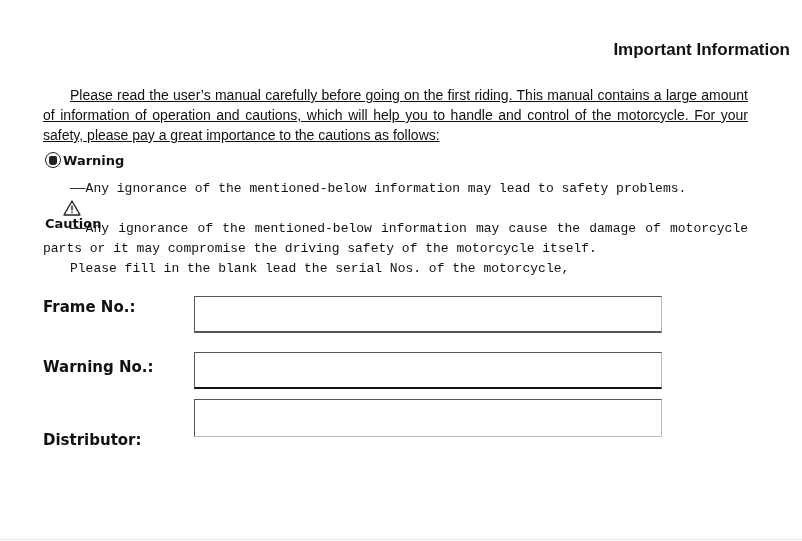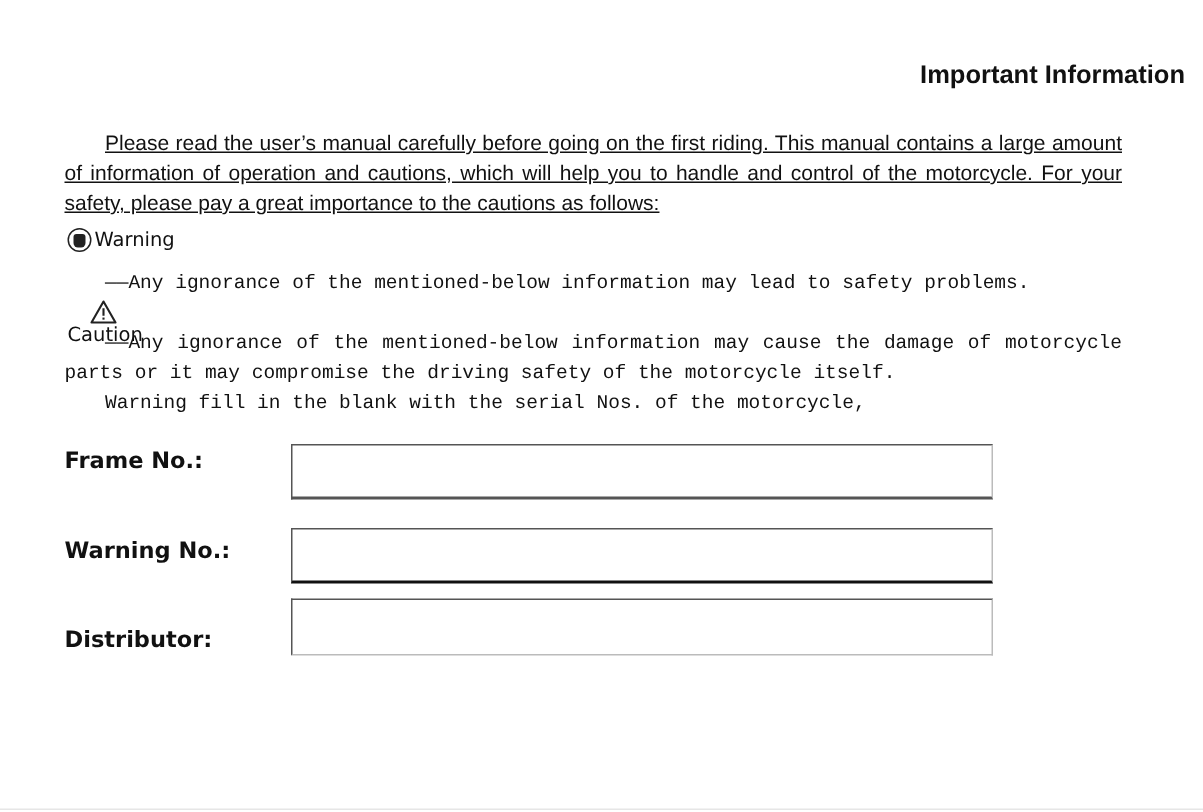--- a/index.html
+++ b/index.html
@@ -4,21 +4,21 @@
 <style>
   html, body { margin: 0; padding: 0; background: #ffffff; }
   body { width: 802px; height: 541px; position: relative; overflow: hidden;
          font-family: "Liberation Sans", sans-serif; color: #111; }
   .title { position: absolute; top: 40px; left: 0; width: 790px; text-align: right;
            font-family: Liberation Sans, sans-serif; font-weight: bold; font-size: 17px; }
   .para { position: absolute; left: 43px; width: 705px; font-size: 14px; line-height: 20px;
           text-align: justify; text-decoration: underline; }
   .p1 { top: 85px; text-indent: 27px; }
   .heading { position: absolute; left: 45px; font-family: "DejaVu Sans", sans-serif;
-             font-weight: normal; font-size: 13px; display: flex; align-items: center; text-align: center; }
+             font-weight: bold; font-size: 13px; display: flex; align-items: center; text-align: center; }
   .h-warn { top: 152px; }
   .h-caut { top: 200px; flex-direction: column; }
   .icon-warn { width: 16px; height: 16px; border: 1.5px solid #222; border-radius: 50%;
                display: inline-flex; align-items: center; justify-content: center; box-sizing: border-box; margin-right: 2px; }
   .icon-warn .hand { width: 8px; height: 9px; background: #222; border-radius: 2px 2px 3px 3px; }
   .icon-caut { width: 18px; height: 16px; margin-right: 2px; }
   .line { position: absolute; left: 43px; width: 705px; font-family: Liberation Mono, monospace;
           font-size: 13px; line-height: 20px; }
   .l-warn { top: 179px; text-indent: 27px; }
   .l-caut { top: 219px; text-indent: 27px; text-align: justify; }
@@ -50,24 +50,24 @@
 <div class="heading h-caut">
   <svg class="icon-caut" viewBox="0 0 18 16">
     <path d="M9 1 L17 15 L1 15 Z" fill="none" stroke="#222" stroke-width="1.4" stroke-linejoin="round"></path>
     <rect x="8.3" y="5.5" width="1.4" height="5" fill="#222"></rect>
     <rect x="8.3" y="11.7" width="1.4" height="1.4" fill="#222"></rect>
   </svg>
   <span>Caution</span>
 </div>
 <div class="line l-caut">——Any ignorance of the mentioned-below information may cause the damage of motorcycle parts or it may compromise the driving safety of the motorcycle itself.</div>
 
-<div class="line l-fill">Warning fill in the blank with the serial Nos. of the motorcycle,</div>
+<div class="line l-fill">Please fill in the blank lead the serial Nos. of the motorcycle,</div>
 
 <div class="field-label" style="top:298px">Frame No.:</div>
 <div class="field-box f1"></div>
 
 <div class="field-label" style="top:358px">Warning No.:</div>
 <div class="field-box f2"></div>
 
-<div class="field-label" style="top:417px">Distributor:</div>
+<div class="field-label" style="top:431px">Distributor:</div>
 <div class="field-box f3"></div>
 
 <div class="bottom-rule"></div>
 
 </body></html>

